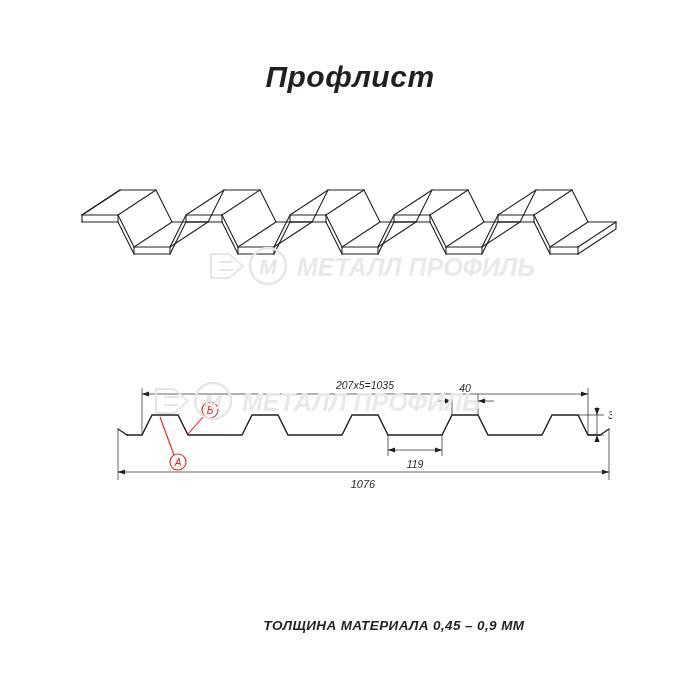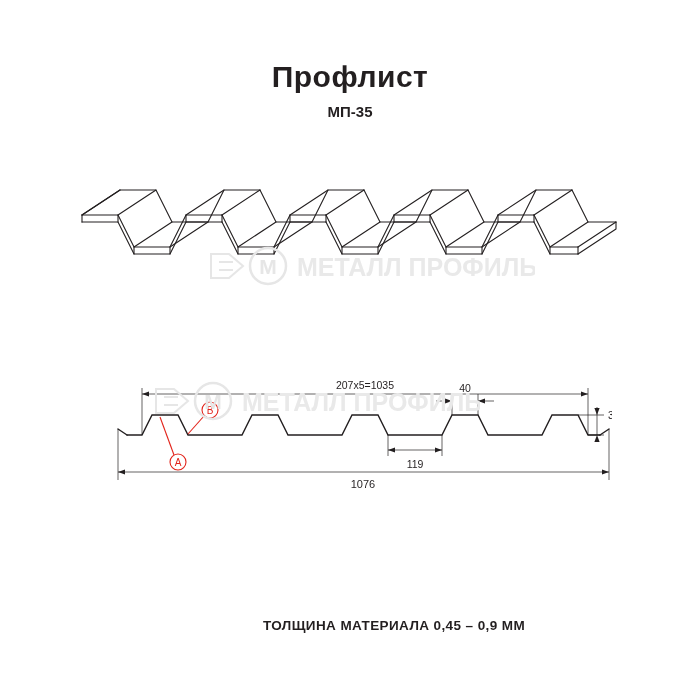--- a/index.html
+++ b/index.html
@@ -13,20 +13,21 @@
     font-family: "Liberation Sans", sans-serif;
     color: #231f20;
     overflow: hidden;
     position: relative;
   }
   .page {
     position: absolute;
     left: 0; top: 0;
     width: 700px;
     height: 700px;
+    font-style: italic;
   }
   .title {
     position: absolute;
     left: 0;
     top: 60px;
     width: 700px;
     text-align: center;
     font-size: 30px;
     font-weight: bold;
     letter-spacing: 0.5px;
@@ -78,21 +79,20 @@
   .lbl {
     font-family: "Liberation Sans", sans-serif;
   }
 </style>
 </head>
 <body>
 
 <div class="page">
 
   <div class="title">Профлист</div>
-  <div class="subtitle">МП-35</div>
 
   <div class="iso-wrap">
     <svg width="580" height="170" viewBox="0 0 580 170">
       <g fill="none" stroke="#231f20" stroke-width="1.1" stroke-linejoin="round" stroke-linecap="round">
 
         <path d="M 22 55 L 60 30"></path>
 
         <path d="M 60 30 L 96 30 L 112 62 L 148 62 L 164 30 L 200 30"></path>
         <path d="M 200 30 L 216 62 L 252 62 L 268 30 L 304 30"></path>
         <path d="M 304 30 L 320 62 L 356 62 L 372 30 L 408 30"></path>

